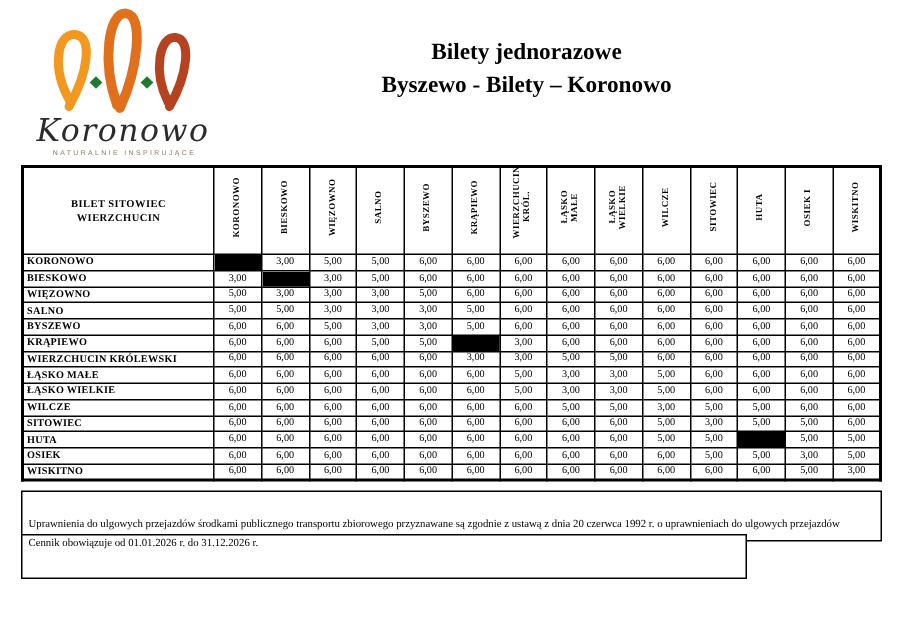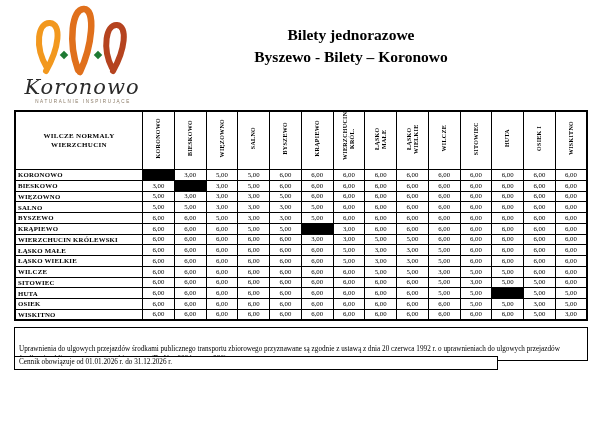--- a/index.html
+++ b/index.html
@@ -35,21 +35,21 @@
     white-space:nowrap;letter-spacing:0.2px;
   }
   .fare tbody td{font-size:6.8px;text-align:center;line-height:8px;}
   .fare tbody td.black{background:#000;}
   
   .note{
     position:absolute;left:14px;border:1px solid #000;box-sizing:border-box;
     font-size:7.2px;line-height:10px;padding:16px 4px;background:#fff;
   }
   .note1{top:327px;width:574px;height:26px;}
-  .note2{top:356px;width:484px;height:14px;line-height:8px;padding:1px 4px;}
+  .note2{top:356px;width:484px;height:30px;line-height:8px;padding:1px 4px;}
 </style>
 </head>
 <body>
 
 <div class="page">
 
   <svg class="logo" viewBox="0 0 124 104" xmlns="http://www.w3.org/2000/svg">
     <g fill="none" stroke-linecap="round">
       <path d="M 27 64 C 14 42 18 18 30 19 C 42 20 39 44 26 67" stroke-width="6" stroke="#F2981E"></path>
       <path d="M 58 66 C 48 38 52 4 64 5 C 76 6 72 42 60 68" stroke-width="6.5" stroke="#E0701C"></path>
@@ -63,21 +63,21 @@
 
   <div class="title">
     <div>Bilety jednorazowe</div>
     <div>Byszewo - Bilety – Koronowo</div>
   </div>
 
   <table class="fare">
       <thead>
         <tr>
           <th class="corner">
-            <div>WILCZE NORMALY</div>
+            <div>BILET SITOWIEC</div>
             <div>WIERZCHUCIN</div>
           </th>
           <th class="colhead"><div>KORONOWO</div></th>
           <th class="colhead"><div>BIESKOWO</div></th>
           <th class="colhead"><div>WIĘZOWNO</div></th>
           <th class="colhead"><div>SALNO</div></th>
           <th class="colhead"><div>BYSZEWO</div></th>
           <th class="colhead"><div>KRĄPIEWO</div></th>
           <th class="colhead"><div>WIERZCHUCIN KRÓL.</div></th>
           <th class="colhead"><div>ŁĄSKO MAŁE</div></th>

